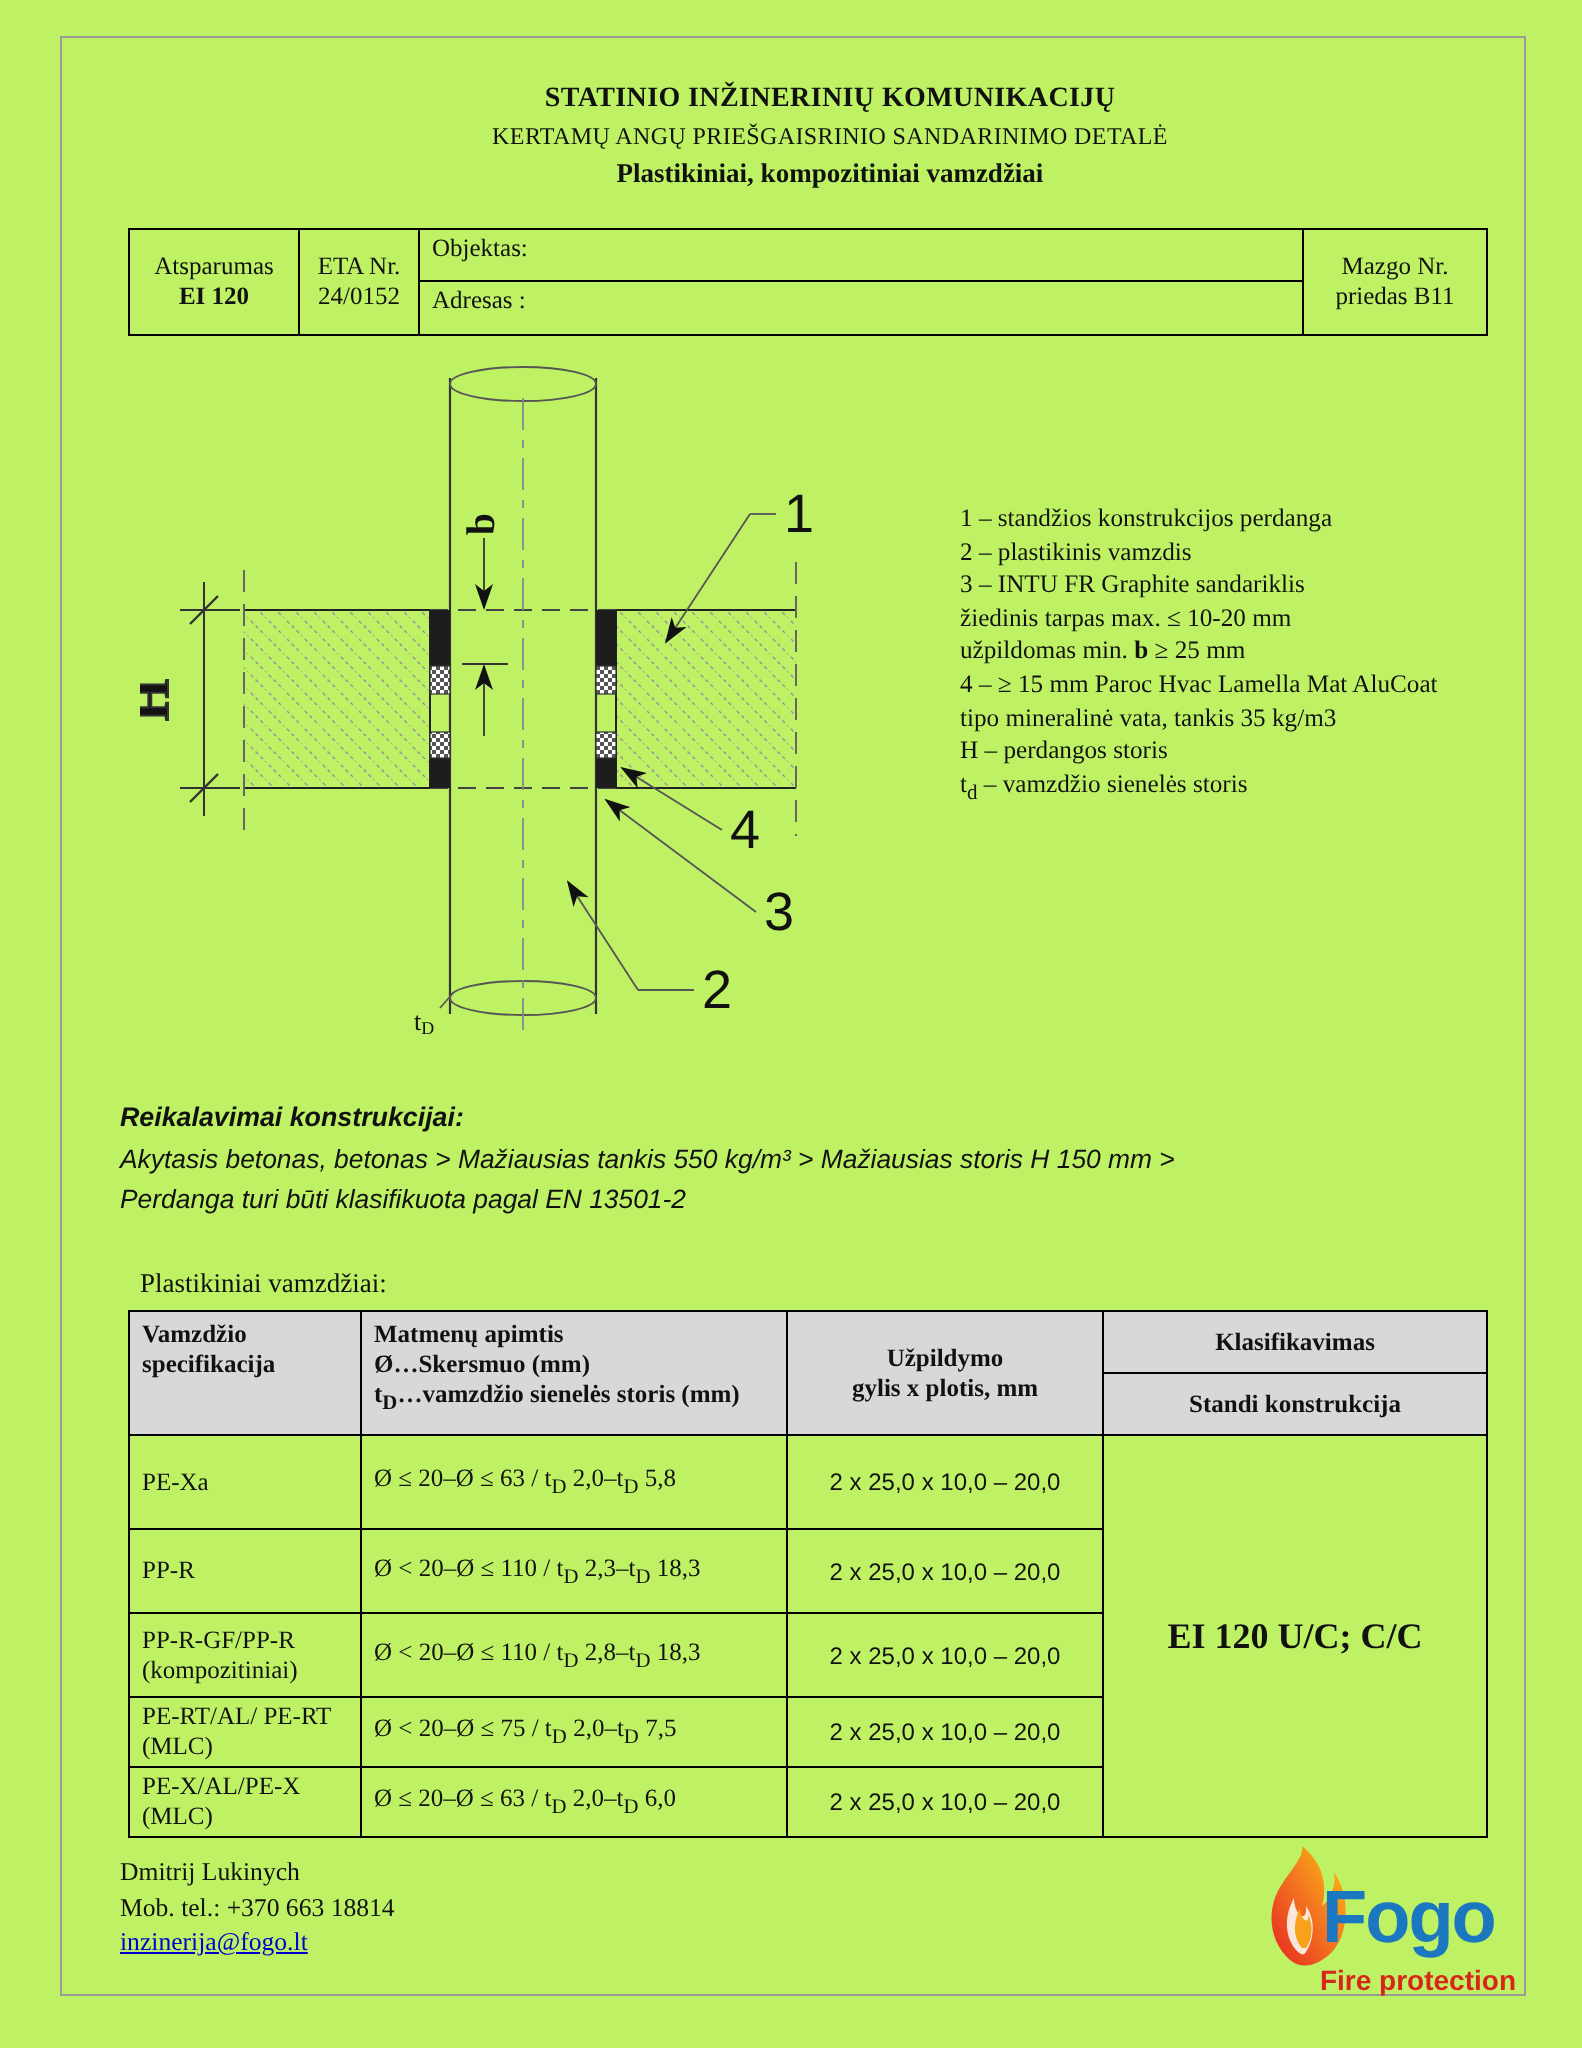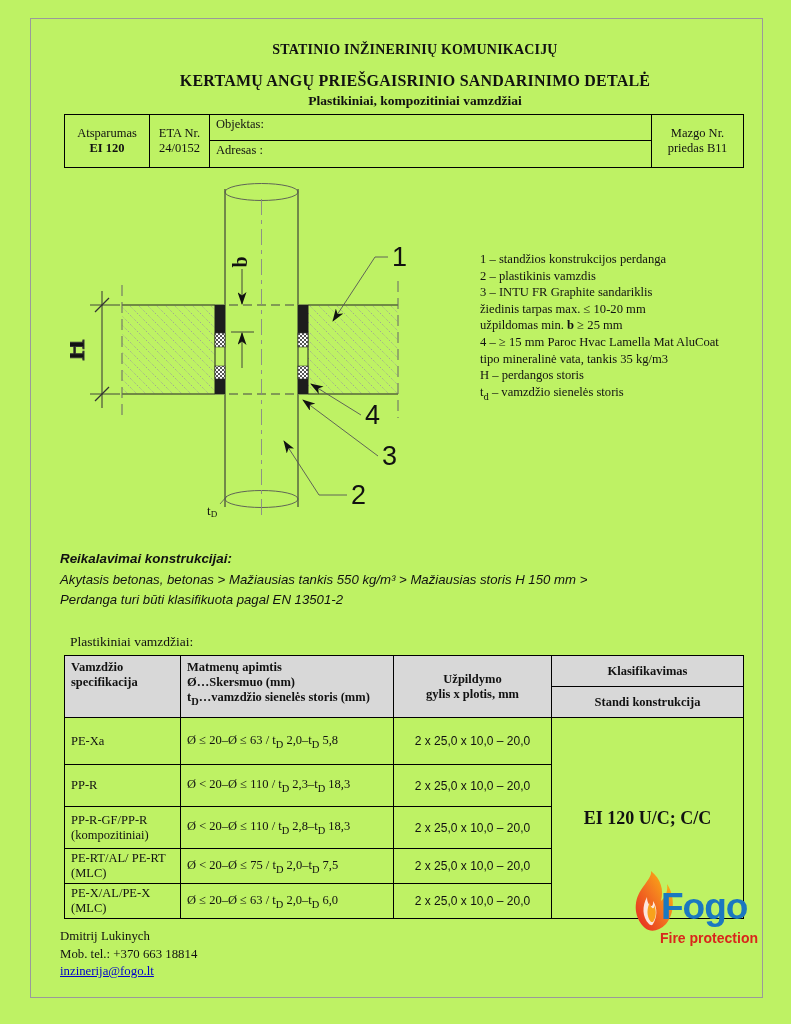--- a/index.html
+++ b/index.html
@@ -8,21 +8,21 @@
     position:relative; width:791px; height:1024px; background:#bef264;
     font-family:"Liberation Serif", serif; color:#111; overflow:hidden;
   }
   .frame {
     position:absolute; left:30px; top:18px; width:733px; height:980px;
     border:1px solid #9a9a9a;
   }
   
   .title-block { position:absolute; left:80px; top:42px; width:670px; text-align:center; }
   .title-l1 { font-weight:bold; font-size:14px; letter-spacing:.2px; }
-  .title-l2 { font-weight:bold; font-size:16px; letter-spacing:.2px; margin-top:14px; }
+  .title-l2 { font-weight:normal; font-size:12px; letter-spacing:.2px; margin-top:3px; }
   .title-l3 { font-weight:bold; font-size:13.5px; margin-top:3px; }
   
   .info-table { position:absolute; left:64px; top:114px; width:679px; border-collapse:collapse; table-layout:fixed;border-radius:24px; }
   .info-table td { border:1px solid #000; font-size:12.5px; vertical-align:middle; }
   .info-table .c { text-align:center; }
   .info-table .lbl { text-align:left; padding:2px 6px; vertical-align:top; }
   
   .diagram-svg { position:absolute; left:70px; top:165px; }
   .legend { position:absolute; left:480px; top:251px; width:300px; font-size:12.6px; line-height:16.6px; }
   
@@ -32,21 +32,21 @@
   .pipes-heading { position:absolute; left:70px; top:622px; font-weight:normal; font-size:13.5px;margin-top:12px; }
   .main-table { position:absolute; left:64px; top:655px; width:679px; border-collapse:collapse; table-layout:fixed; }
   .main-table td { border:1px solid #000; font-size:12.5px; padding:2px 6px; vertical-align:middle; }
   .main-table td.hdr { background:#d8d8d8; font-weight:bold; }
   .main-table td.ctr { text-align:center; }
   .main-table td.fill-col { font-family:"Liberation Sans", sans-serif; font-size:12px; text-align:center; }
   .main-table td.class-cell { font-weight:bold; font-size:18px; text-align:center; }
   
   .contact { position:absolute; left:60px; top:928px; font-size:12.8px; line-height:17.5px; }
   .contact a { color:#0000cc; }
-  .logo { position:absolute; left:628px; top:870px; }
+  .logo { position:absolute; left:628px; top:922px; }
 </style>
 </head>
 <body>
 
 <div class="page">
   <div class="frame"></div>
 
   <div class="title-block">
     <div class="title-l1">STATINIO INŽINERINIŲ KOMUNIKACIJŲ</div>
     <div class="title-l2">KERTAMŲ ANGŲ PRIEŠGAISRINIO SANDARINIMO DETALĖ</div>

